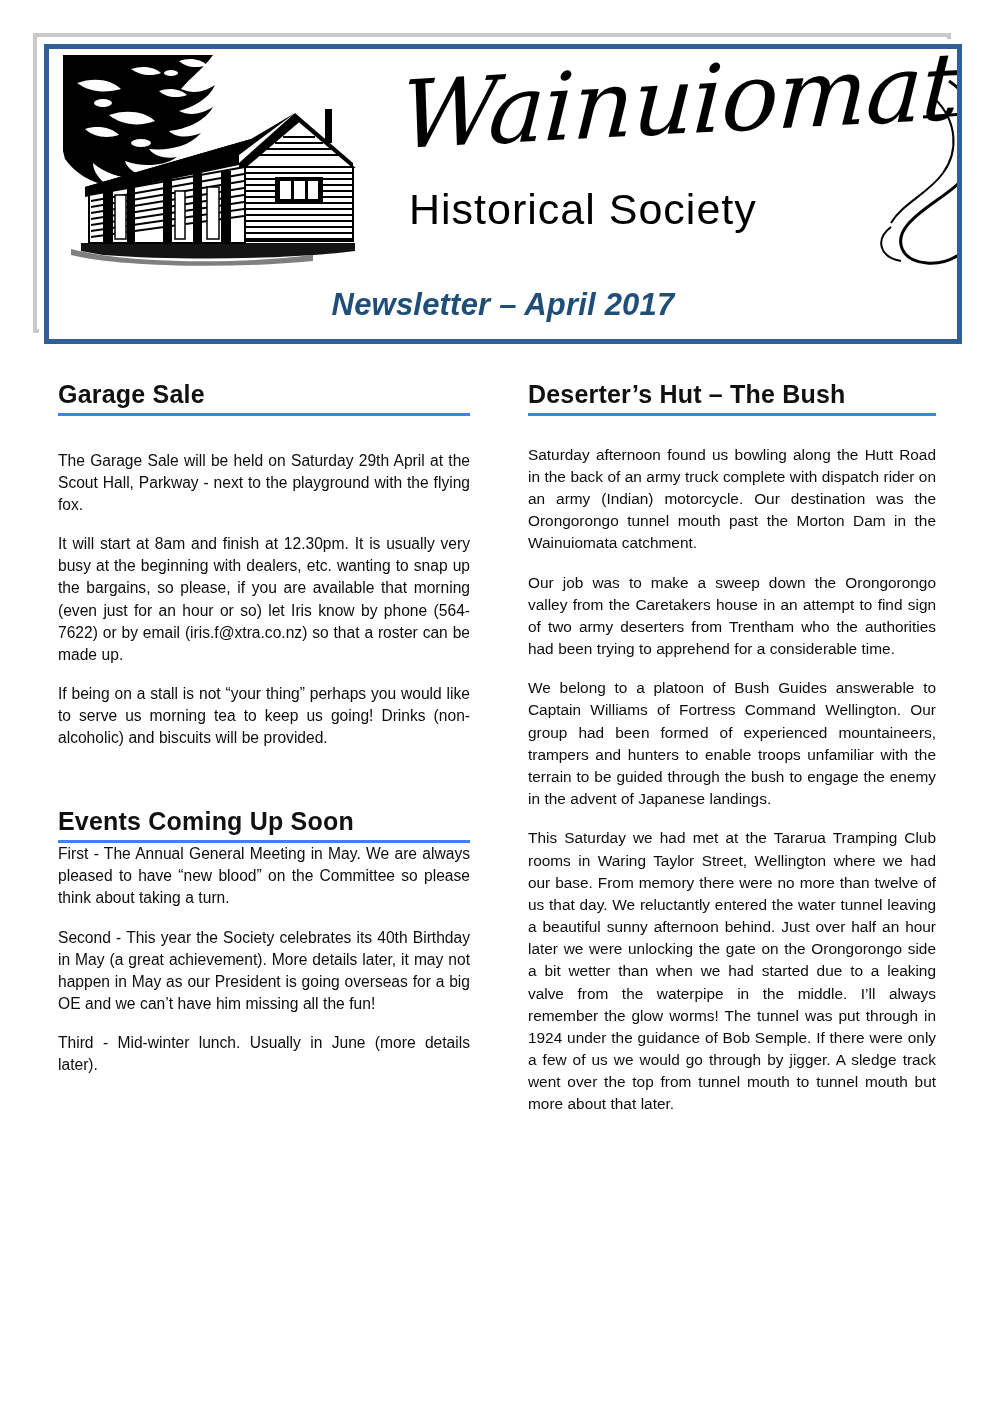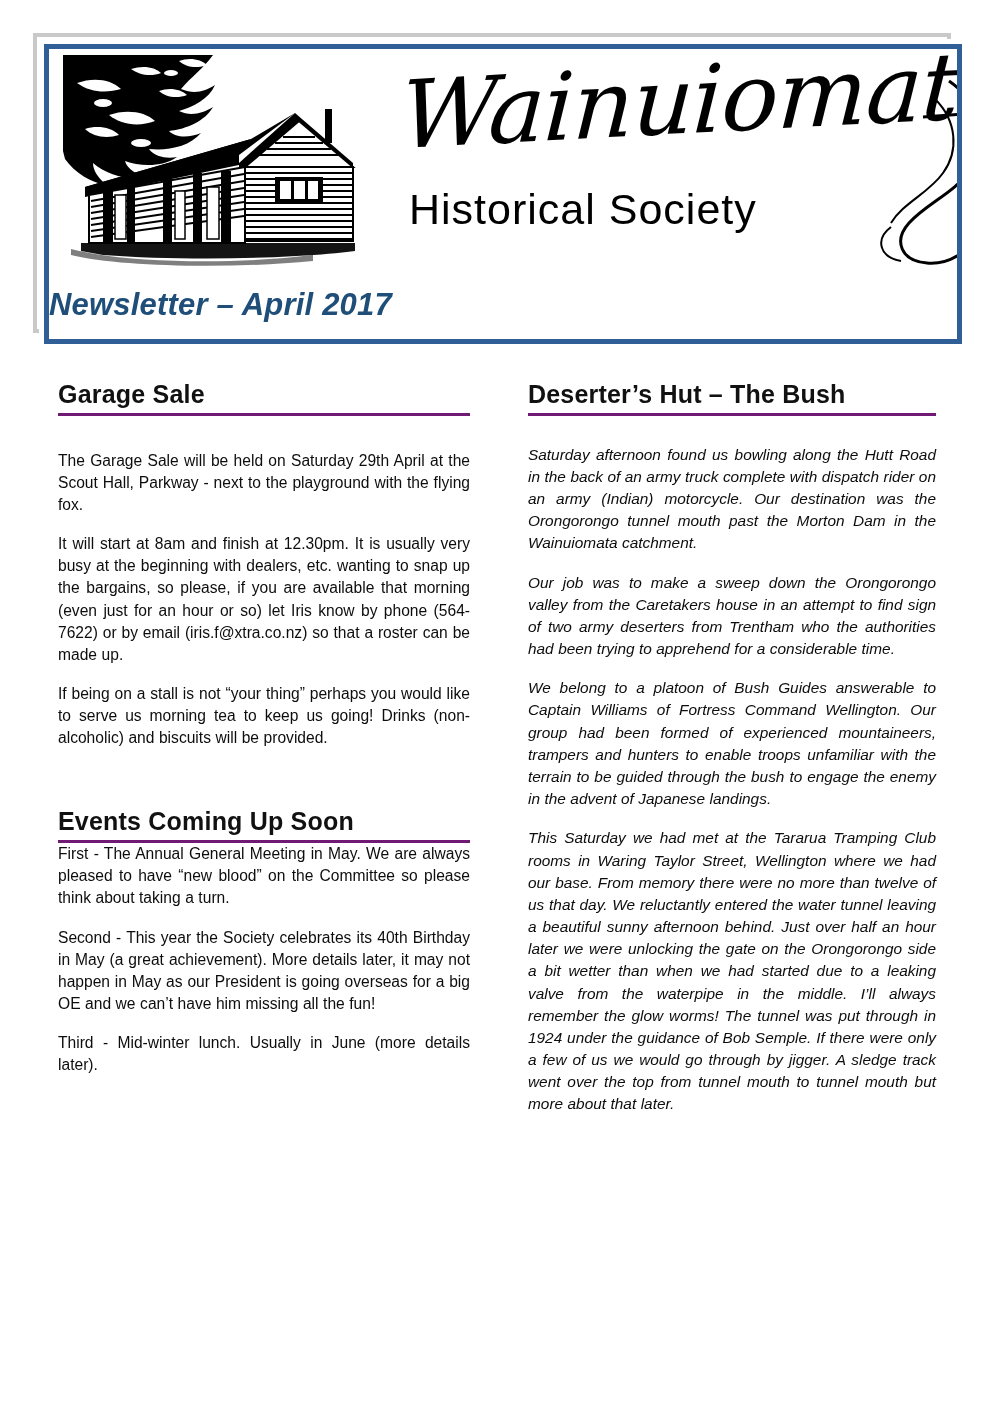--- a/index.html
+++ b/index.html
@@ -125,20 +125,21 @@
     width: 170px;
     height: 190px;
     pointer-events: none;
   }
 
   .newsletter-title {
     position: absolute;
     left: 0;
     right: 0;
     top: 238px;
+    text-align: center;
     font-family: "Liberation Sans", sans-serif;
     font-weight: bold;
     font-style: italic;
     font-size: 31px;
     letter-spacing: 0.2px;
     color: #1f4e79;
   }
 
   
   .columns {
@@ -156,38 +157,37 @@
 
   h2.section-title {
     margin: 0;
     font-family: "Liberation Sans", sans-serif;
     font-weight: bold;
     font-size: 25px;
     letter-spacing: 0.2px;
     color: #111111;
     line-height: 1.15;
     padding-bottom: 4px;
-    border-bottom: 3px solid #701a75;
+    border-bottom: 3px solid #3b82f6;
   }
   h2.section-title.spaced { margin-top: 58px; }
 
   p.body-text {
     margin: 0 0 17px 0;
     font-family: "Liberation Sans", sans-serif;
     font-size: 15.6px;
     line-height: 1.42;
     text-align: justify;
     color: #0d0d0d;
     word-spacing: 0.2px;
   }
   .col-left  p.body-text:first-of-type { margin-top: 34px; }
   .col-right p.body-text:first-of-type { margin-top: 28px; }
 
   .col-right p.body-text {
-    font-style: italic;
     font-size: 15.4px;
     line-height: 1.44;
     margin-bottom: 17px;
   }
 </style>
 </head>
 <body>
 
 <div class="masthead">
   <div class="frame-grey"></div>

